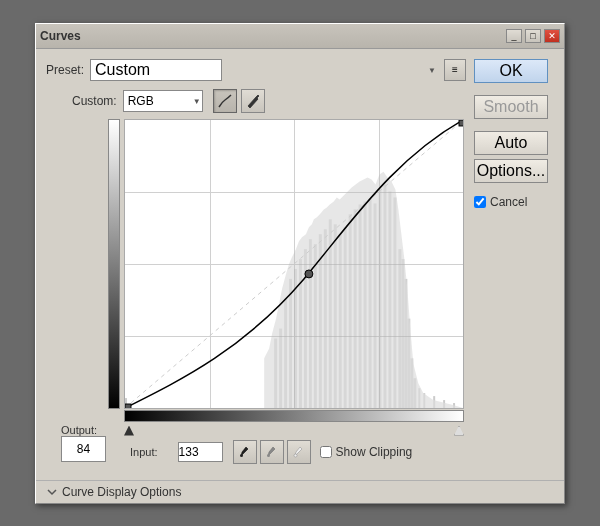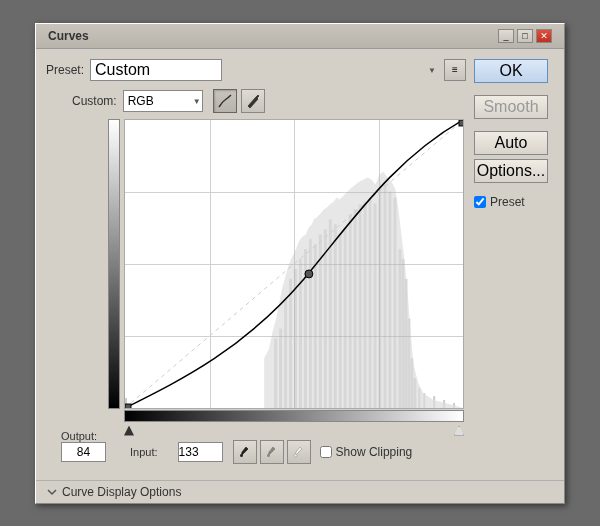--- a/index.html
+++ b/index.html
@@ -17,21 +17,21 @@
       background: #d4d0c8;
       border: 1px solid #888;
       border-top: 1px solid #fff;
       border-left: 1px solid #fff;
       box-shadow: 2px 2px 6px rgba(0,0,0,0.5);
       width: 530px;
       padding: 0;
     }
     .title-bar {
       background: linear-gradient(to bottom, #c8c4bc, #b8b4ac);
-      padding: 5px 12px;
+      padding: 5px 4px;
       display: flex;
       align-items: center;
       justify-content: space-between;
       border-bottom: 1px solid #999;
     }
     .title-bar-text {
       font-size: 12px;
       font-weight: bold;
       color: #333;
     }
@@ -149,21 +149,21 @@
       background: #d0d0d0;
     }
     .curve-svg {
       position: absolute;
       top: 0; left: 0;
       width: 100%;
       height: 100%;
     }
     .output-input {
       width: 45px;
-      height: 20px;
+      height: 26px;
       border: 1px solid #888;
       background: white;
       text-align: center;
       font-size: 12px;
     }
     .tools-row {
       display: flex;
       align-items: center;
       gap: 4px;
       margin-bottom: 4px;
@@ -448,21 +448,21 @@
     <div class="right-panel">
       <button class="dialog-btn primary">OK</button>
       <div style="height:4px;"></div>
       <button class="dialog-btn" disabled="">Smooth</button>
       <div style="height:4px;"></div>
       <button class="dialog-btn">Auto</button>
       <button class="dialog-btn">Options...</button>
       <div style="height:4px;"></div>
       <div class="preview-row">
         <input type="checkbox" class="checkbox" checked="" style="">
-        <span class="label">Preset</span>
+        <span class="label">Cancel</span>
       </div>
     </div>
   </div>
 
   <div class="bottom-row">
     <div class="curve-display-btn">
       <svg width="12" height="12" viewBox="0 0 12 12">
         <path d="M2,4 L6,8 L10,4" stroke="#555" stroke-width="1.5" fill="none"></path>
       </svg>
       <span>Curve Display Options</span>

